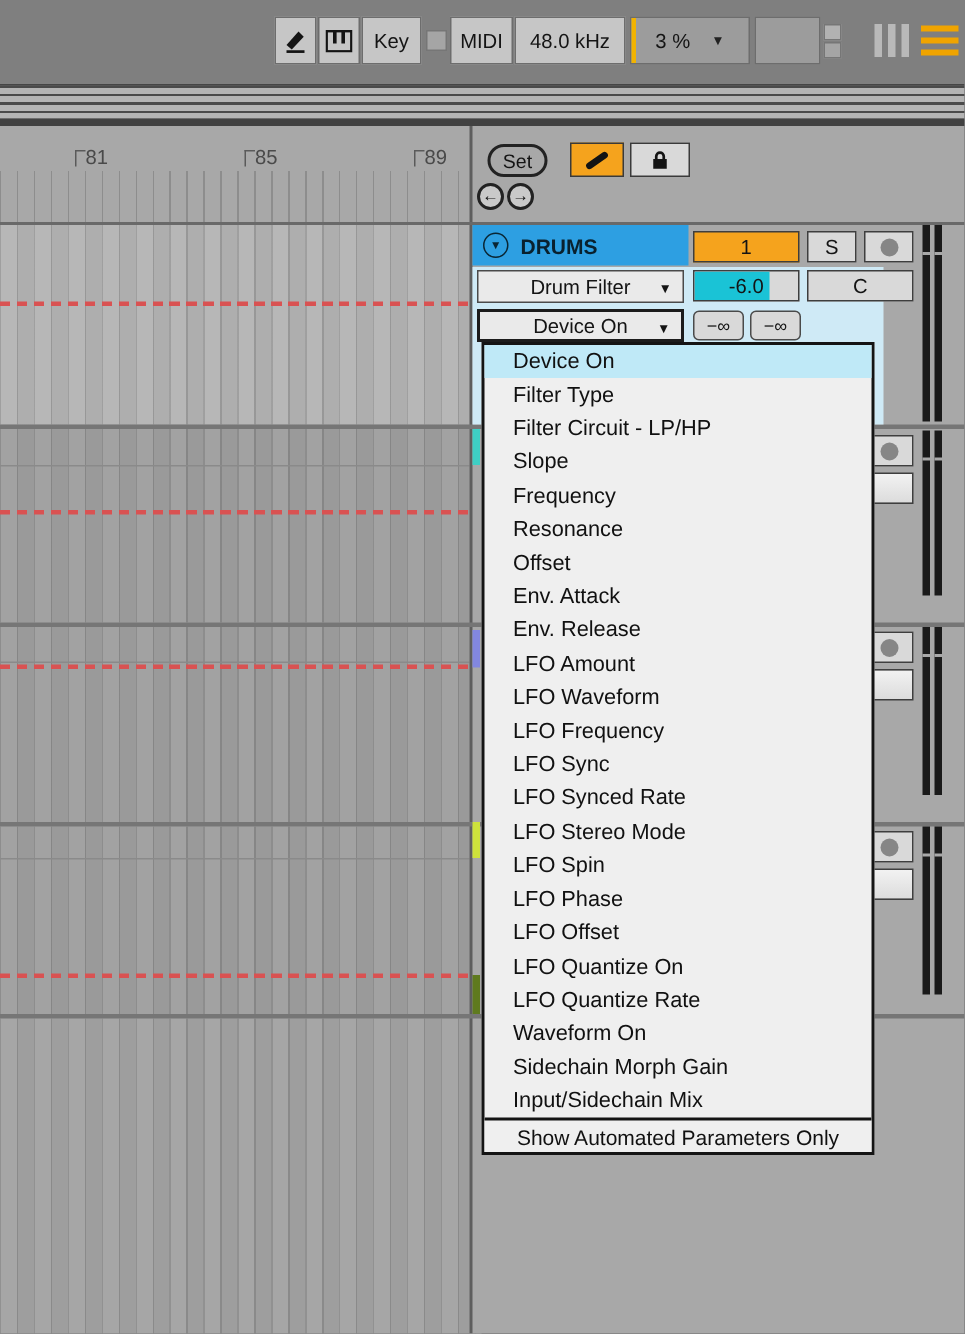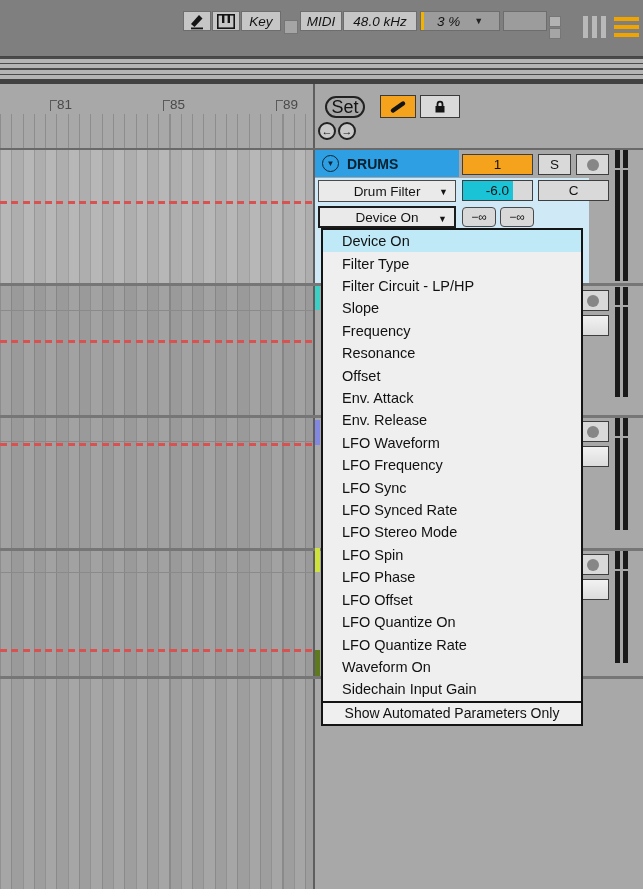--- a/index.html
+++ b/index.html
@@ -2,22 +2,22 @@
 <html><head>
 <meta charset="utf-8">
 <style>
   * { margin:0; padding:0; box-sizing:border-box; }
   html,body { width:643px; height:889px; overflow:hidden; }
   body { font-family:"Liberation Sans", sans-serif; background:#7f7f7f; position:relative; color:#141414; }
   .abs { position:absolute; }
 
   
   .topbar { left:0; top:0; width:643px; height:56px; background:#7f7f7f; }
-  .tbtn { position:absolute; top:11px; height:20px; background:#c6c6c6; border:1px solid #6d6d6d;
-          display:flex; align-items:center; justify-content:center; font-size:13.5px; color:#141414;font-style:italic; }
+  .tbtn { position:absolute; top:11px; height:32px; background:#c6c6c6; border:1px solid #6d6d6d;
+          display:flex; align-items:center; justify-content:center; font-size:13.5px; color:#141414; }
   .tbtn.dark { background:#9c9c9c; }
   .connector { position:absolute; background:#a5a5a5; border:1px solid #767676; }
   .yellow-accent { position:absolute; left:0; top:0; bottom:0; width:3px; background:#f2b300; }
   .caret { font-size:9px; margin-left:14px; color:#222; }
   .io-bars { position:absolute; top:16px; display:flex; gap:4px; }
   .io-bars span { width:5px; height:22px; background:#b9b9b9; }
   .hamburger { position:absolute; top:17px; display:flex; flex-direction:column; gap:4px; }
   .hamburger span { width:25px; height:4px; background:#f0a400; }
 
   
@@ -46,21 +46,21 @@
   .lane-std { background-color:#a2a2a2; }
   .lane-empty { background-color:#a6a6a6; }
   .tracksep { position:absolute; left:0; width:643px; height:3px; background:#767676; }
   .subline { position:absolute; left:0; width:321px; height:1px; background:#8a8a8a; }
   .dash { position:absolute; left:0; width:321px; height:3px;
     background:repeating-linear-gradient(90deg,#d95252 0 7px,transparent 7px 11.3px); }
   .sliver { position:absolute; left:315px; width:5px; }
 
   
   .set-btn { left:325px; top:96px; width:40px; height:22px; border:2px solid #222; border-radius:11px;
-    display:flex; align-items:center; justify-content:center; font-size:18px; color:#141414; }
+    display:flex; align-items:center; justify-content:center; font-size:13px; color:#141414; }
   .sq-btn { position:absolute; top:95px; width:36px; height:23px; border:1px solid #3a3a3a;
     display:flex; align-items:center; justify-content:center; }
   .nav-circle { position:absolute; top:122px; width:18px; height:18px; border:2px solid #222; border-radius:50%;
     background:#c9c9c9; display:flex; align-items:center; justify-content:center; font-size:11px; font-weight:bold; color:#111; }
 
   
   .track-title { left:315px; top:150px; width:144px; height:27px; background:#2d9fe2;
     display:flex; align-items:center; gap:8px; padding-left:7px; font-weight:bold; font-size:14px; color:#09212e; }
   .disc-circle { width:17px; height:17px; border:1.5px solid #0a2634; border-radius:50%;
     display:flex; align-items:center; justify-content:center; font-size:8px; color:#0a2634; background:transparent; }
@@ -299,27 +299,29 @@
 
   <div class="dd-item selected">Device On</div>
       <div class="dd-item">Filter Type</div>
       <div class="dd-item">Filter Circuit - LP/HP</div>
       <div class="dd-item">Slope</div>
       <div class="dd-item">Frequency</div>
       <div class="dd-item">Resonance</div>
       <div class="dd-item">Offset</div>
       <div class="dd-item">Env. Attack</div>
       <div class="dd-item">Env. Release</div>
+      <div class="dd-item">LFO Amount</div>
       <div class="dd-item">LFO Waveform</div>
       <div class="dd-item">LFO Frequency</div>
       <div class="dd-item">LFO Sync</div>
       <div class="dd-item">LFO Synced Rate</div>
       <div class="dd-item">LFO Stereo Mode</div>
       <div class="dd-item">LFO Spin</div>
       <div class="dd-item">LFO Phase</div>
       <div class="dd-item">LFO Offset</div>
       <div class="dd-item">LFO Quantize On</div>
       <div class="dd-item">LFO Quantize Rate</div>
       <div class="dd-item">Waveform On</div>
-      <div class="dd-item">Sidechain Input Gain</div>
+      <div class="dd-item">Sidechain Morph Gain</div>
+      <div class="dd-item">Input/Sidechain Mix</div>
     </div>
   <div class="dd-footer">Show Automated Parameters Only</div>
 </div>
 
 </body></html>

